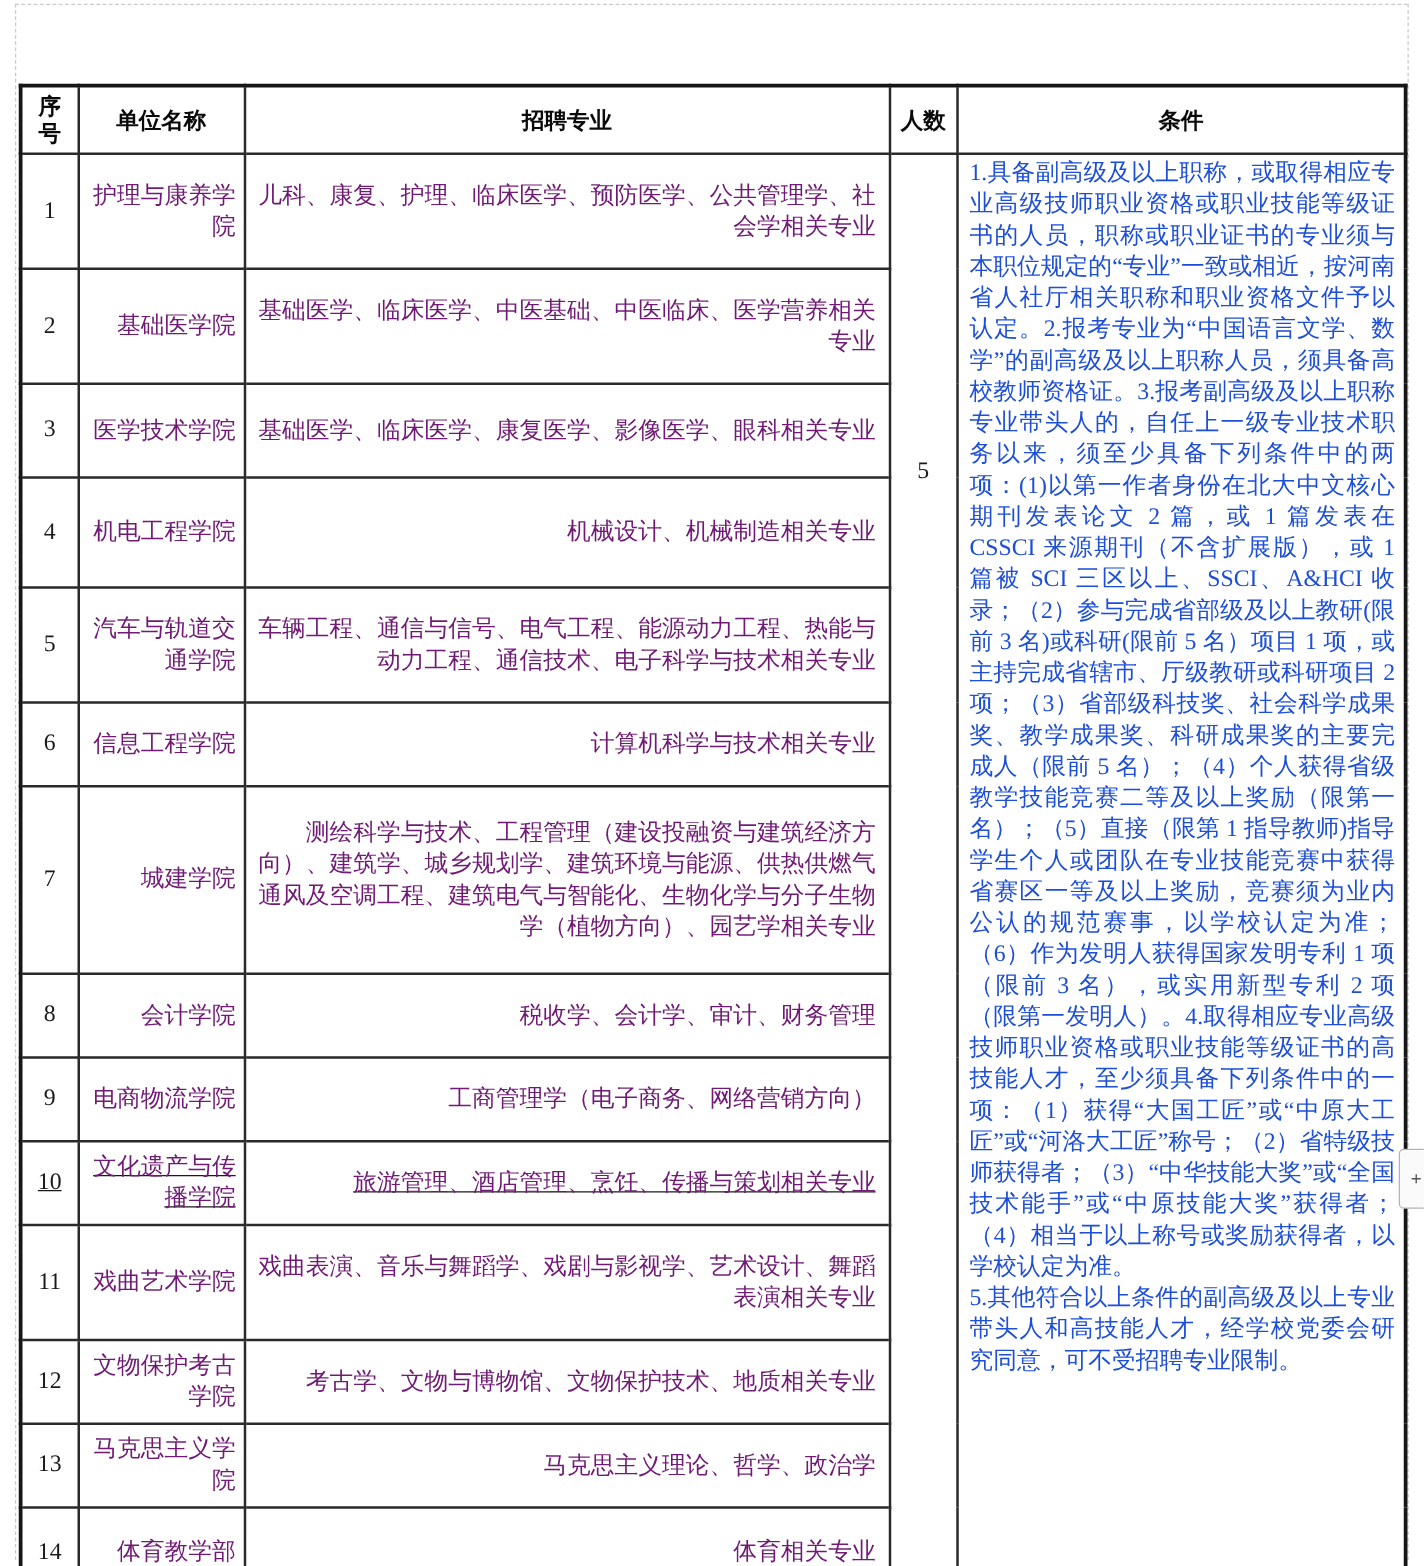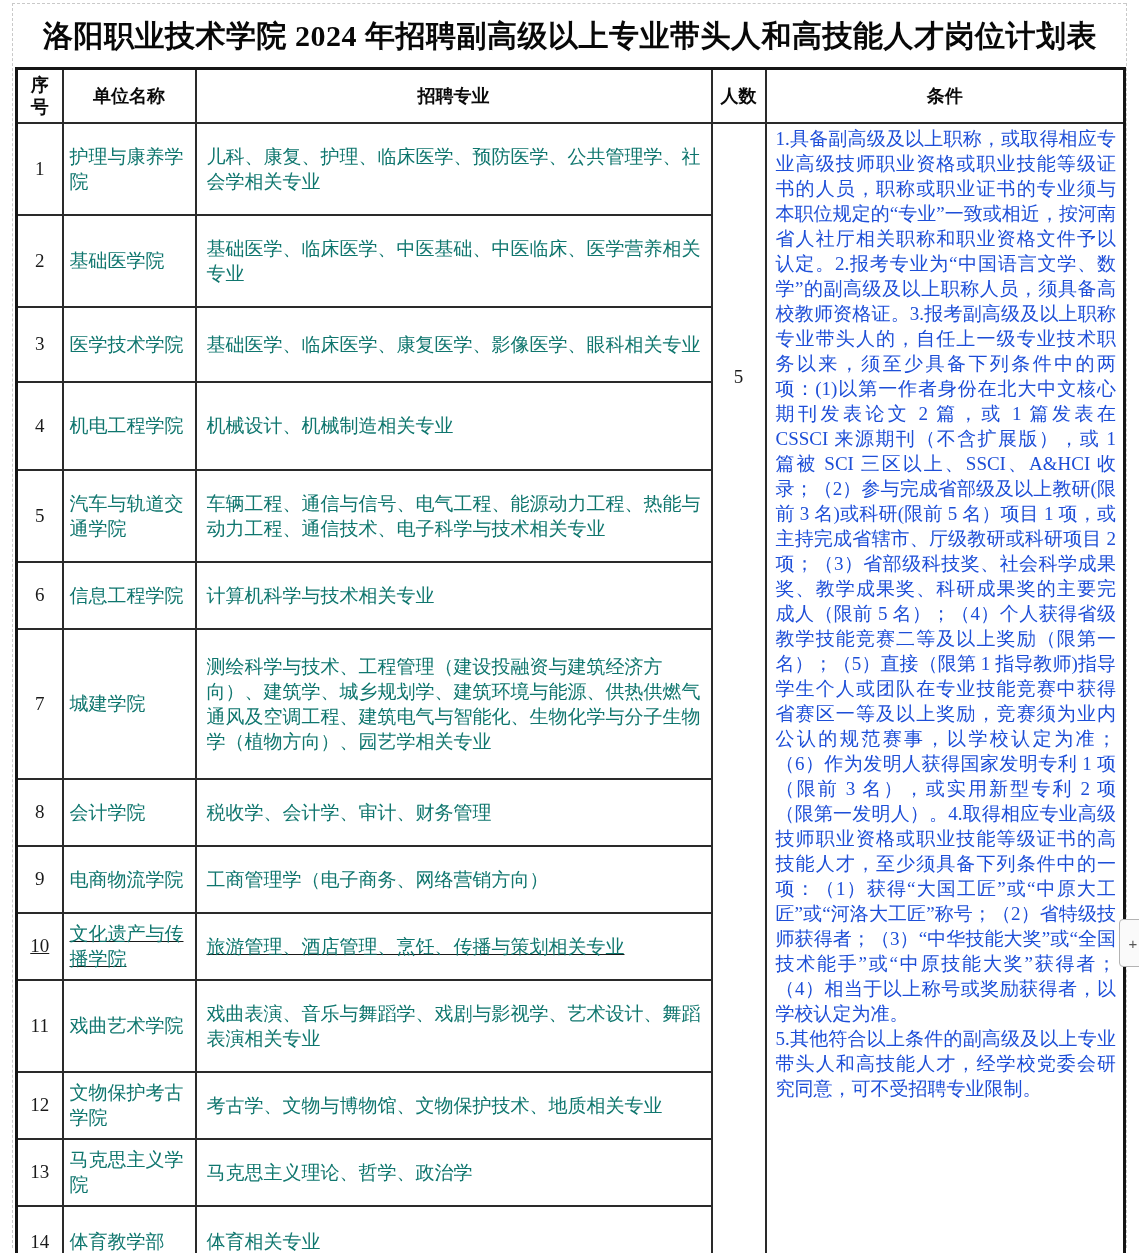--- a/index.html
+++ b/index.html
@@ -46,24 +46,24 @@
     line-height: 22px;
     color: #0a0a0a;
   }
   th.col-no { padding: 0 6px; word-break: break-all; }
 
   td.c-no {
     text-align: center; vertical-align: middle;
     font-size: 19px; font-family: "Liberation Serif", "DejaVu Serif", serif;
   }
   td.c-unit, td.c-majors {
-    text-align: left; vertical-align: middle;
+    text-align: right; vertical-align: middle;
     font-size: 19px; line-height: 25px;
     padding: 2px 6px;
-    color: #0f766e;
+    color: #701a75;
   }
   td.c-majors { padding: 20px 10px; }
 
   td.c-headcount {
     text-align: center; vertical-align: top;
     font-size: 19px;
     padding-top: 242px;
   }
   td.c-conditions {
     vertical-align: top;
@@ -105,21 +105,20 @@
 </style>
 </head>
 <body>
 
 <div class="page">
 
   <div class="boundary top"></div>
   <div class="boundary left"></div>
   <div class="boundary right"></div>
 
-  <h1 class="title">洛阳职业技术学院 2024 年招聘副高级以上专业带头人和高技能人才岗位计划表</h1>
 
   <table class="plan">
     <colgroup>
       <col style="width:46px">
         <col style="width:133px">
         <col style="width:516px">
         <col style="width:54px">
         <col style="width:359px">
     </colgroup>
     <thead>

